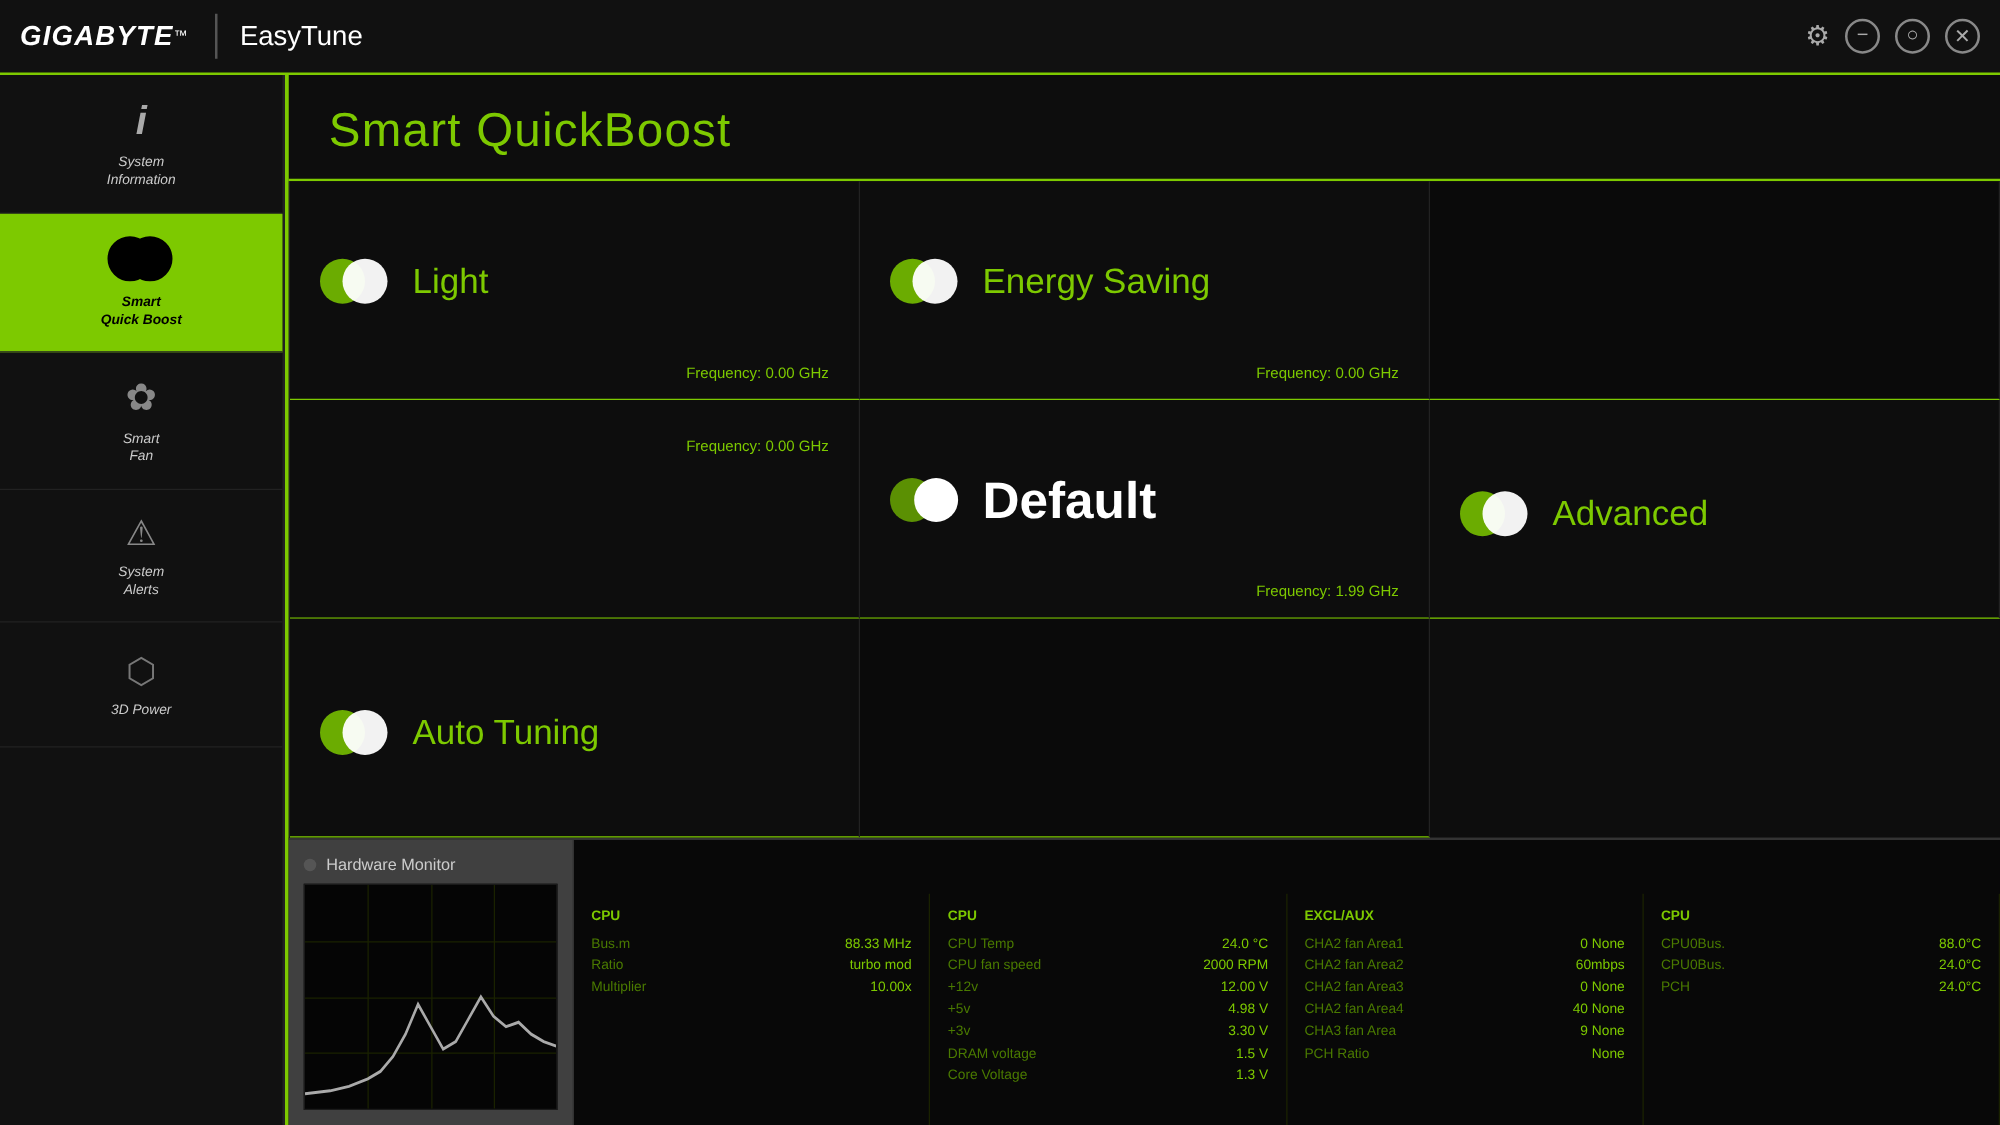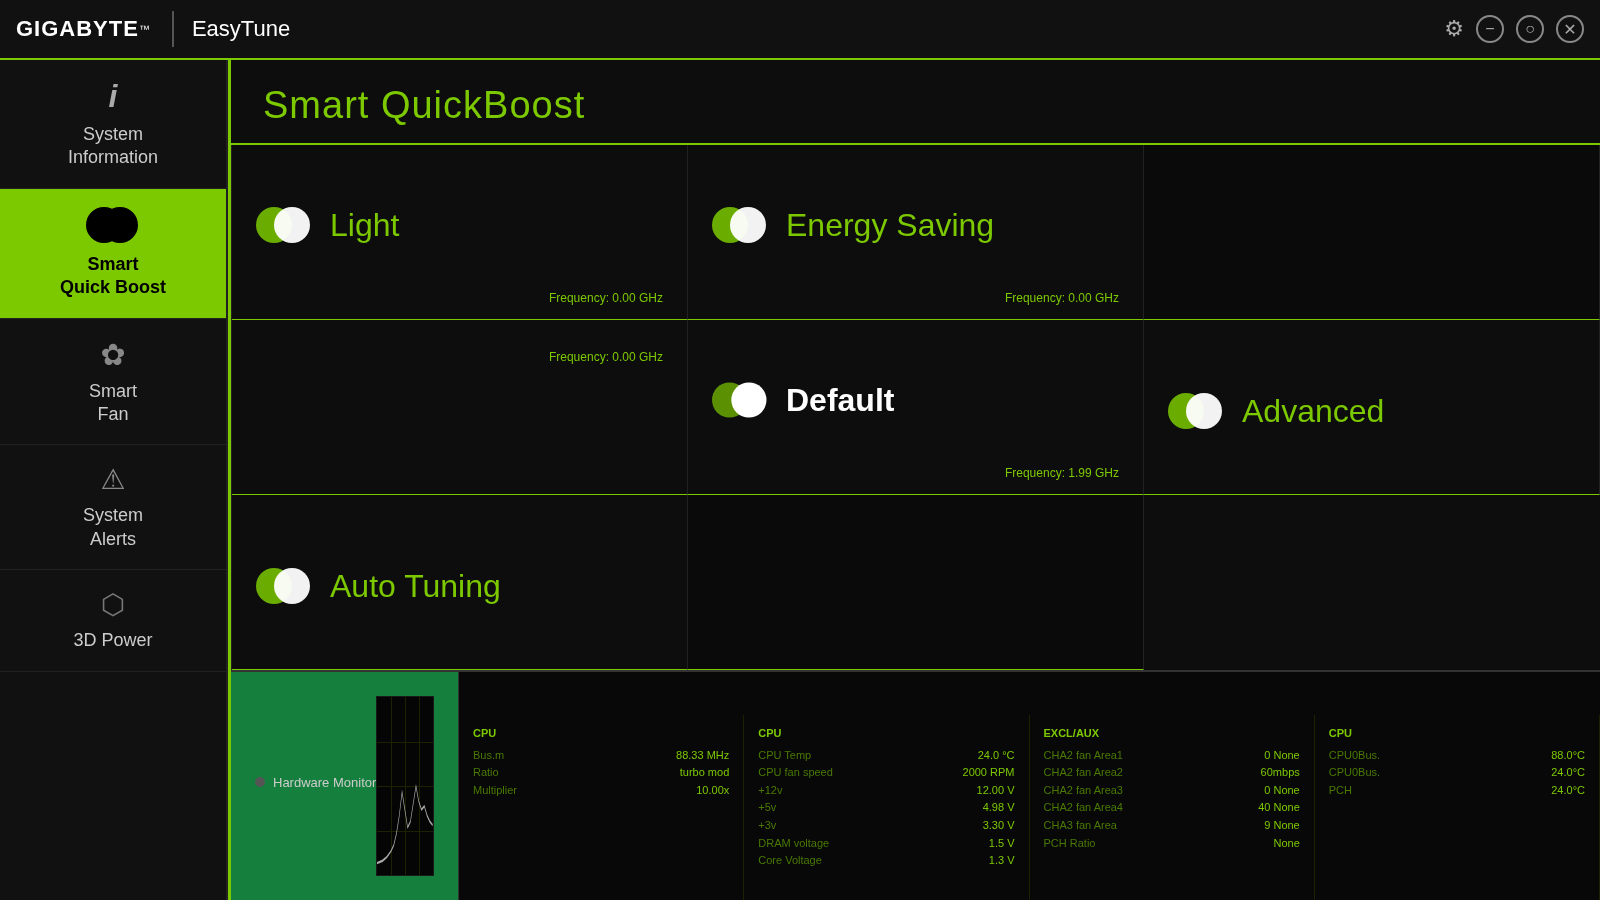--- a/index.html
+++ b/index.html
@@ -20,20 +20,21 @@
       border-bottom: 2px solid #7dc900;
       display: flex;
       align-items: center;
       padding: 0 16px;
     }
     #gigabyte-logo {
       font-size: 22px;
       font-weight: 900;
       color: #fff;
       letter-spacing: 1px;
+      font-style: italic;
     }
     #title-divider {
       width: 2px;
       height: 36px;
       background: #555;
       margin: 0 18px;
     }
     #app-title {
       font-size: 22px;
       color: #fff;
@@ -88,24 +89,25 @@
       justify-content: center;
       padding: 18px 10px;
       cursor: pointer;
       border-bottom: 1px solid #222;
       gap: 8px;
       min-height: 100px;
     }
     .sidebar-item.active { background: #7dc900; }
     .sidebar-item.active .sidebar-label { color: #000; font-weight: bold; }
     .sidebar-label {
-      font-size: 18px;
+      font-size: 11px;
       color: #ccc;
       text-align: center;
       line-height: 1.3;
+      font-style: italic;
     }
 
     
     .icon-info { font-size: 36px; color: #aaa; }
 
     
     #content-area {
       flex: 1;
       background: #0d0d0d;
       display: flex;
@@ -146,21 +148,21 @@
     }
 
     .boost-cell-content {
       display: flex;
       align-items: center;
       gap: 16px;
       flex: 1;
     }
 
     .boost-label {
-      font-size: 32px;
+      font-size: 28px;
       color: #7dc900;
       font-weight: 400;
     }
     .boost-label.white-label { color: #fff; font-weight: 600; }
 
     .boost-freq {
       font-size: 12px;
       color: #7dc900;
       margin-top: 8px;
       text-align: right;
@@ -187,23 +189,23 @@
       border-top: 2px solid #333;
       display: flex;
       flex-direction: row;
     }
 
     #hw-left {
       width: 228px;
       min-width: 228px;
       border-right: 1px solid #333;
       display: flex;
-      flex-direction: row;
-      padding: 24px;
-      background: #15803d;
+      flex-direction: column;
+      padding: 12px;
+      background: #404040;
     }
     #hw-label-row {
       display: flex;
       align-items: center;
       gap: 8px;
       margin-bottom: 8px;
     }
     #hw-dot {
       width: 10px;
       height: 10px;
@@ -352,21 +354,21 @@
       </div>
 
       <div class="boost-cell default-cell">
         <div class="boost-cell-content">
           <span class="cc-icon">
             <svg width="66" height="48" viewBox="0 0 66 48">
               <circle cx="20" cy="24" r="20" fill="#7dc900" opacity="0.7"></circle>
               <circle cx="42" cy="24" r="20" fill="#fff" opacity="1"></circle>
             </svg>
           </span>
-          <span class="boost-label white-label" style="color:#fff;font-weight:700;font-size:32px;">Default</span>
+          <span class="boost-label white-label" style="color:#fff;font-weight:700;font-size:41px;">Default</span>
         </div>
         <div class="boost-freq">Frequency: 1.99 GHz</div>
       </div>
 
       <div class="boost-cell">
         <div class="boost-cell-content">
           <span class="cc-icon">
             <svg width="58" height="42" viewBox="0 0 58 42">
               <circle cx="18" cy="21" r="18" fill="#7dc900" opacity="0.85"></circle>
               <circle cx="36" cy="21" r="18" fill="#fff" opacity="0.95"></circle>

